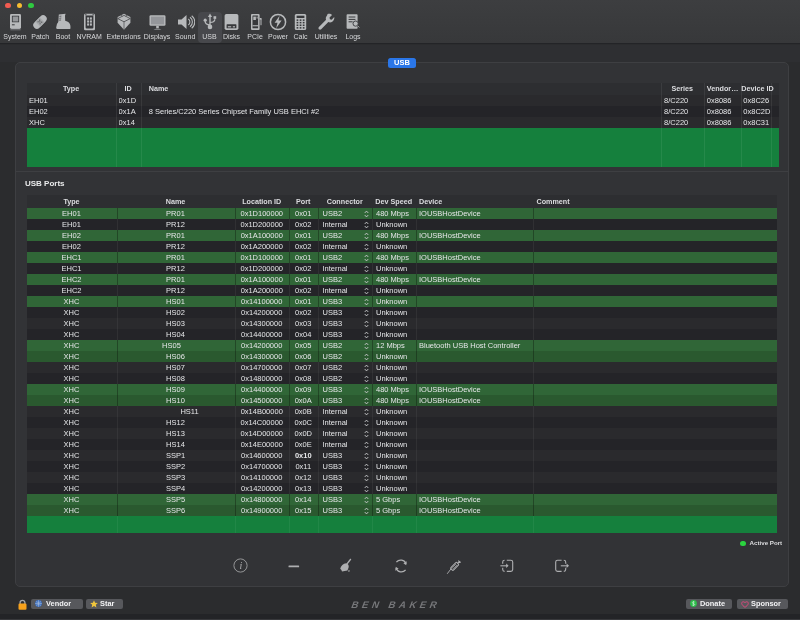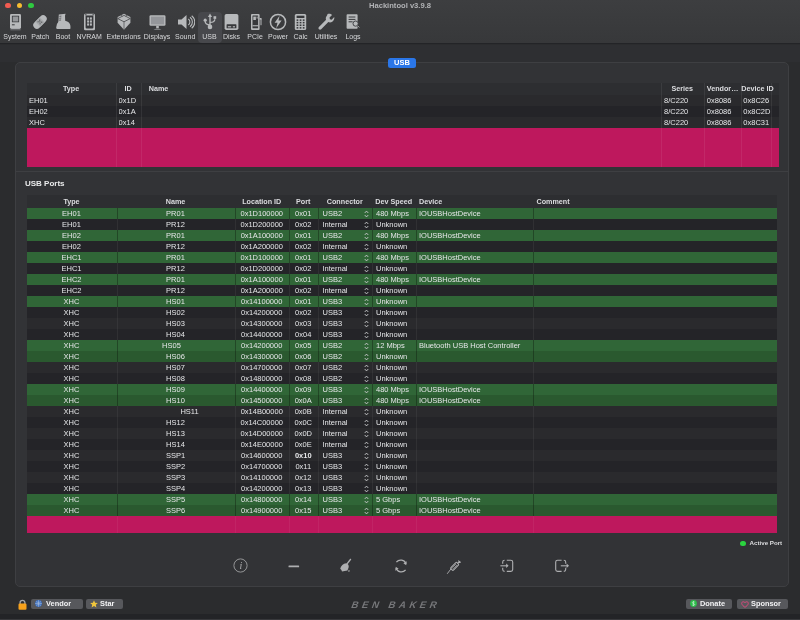--- a/index.html
+++ b/index.html
@@ -8,21 +8,21 @@
 #titlebar{position:absolute;left:0;top:0;width:800px;height:44px;background:linear-gradient(#3d3e40,#37383a);border-bottom:1px solid #232427;}
 .tl{position:absolute;top:2.5px;width:5.8px;height:5.8px;border-radius:50%;}
 #title{position:absolute;top:1px;left:0;width:800px;text-align:center;font-size:7.6px;font-weight:bold;color:#b2b3b6;}
 .titem{position:absolute;top:12px;height:31px;text-align:center;color:#d8d9db;font-size:7px;}
 .titem .ic{height:19px;margin-top:1px;}
 .titem .lb{margin-top:0.8px;}
 .titem.sel{background:#47484c;border-radius:4px;}
 #strip{position:absolute;left:0;top:45px;width:800px;height:17px;background:#2e2f32;}
 #tabbox{position:absolute;left:15px;top:62px;width:774px;height:525px;background:#323336;border:1px solid #3e3f42;border-radius:5px;}
 #usbbtn{position:absolute;left:388px;top:57.5px;width:28px;height:10.5px;background:#2a76e8;border-radius:2.5px;color:#fff;font-size:7.5px;font-weight:bold;text-align:center;line-height:10.5px;}
-.tbl{position:absolute;background:#be185d;overflow:hidden;}
+.tbl{position:absolute;background:#15803d;overflow:hidden;}
 .thead{position:absolute;left:0;top:0;width:100%;background:#2d2e31;}
 .th{position:absolute;top:0;height:100%;font-weight:bold;font-size:7.2px;color:#dcdde0;white-space:nowrap;}
 .th.c{text-align:center;}
 .row{position:absolute;left:0;width:100%;height:11px;}
 .cell{position:absolute;top:0;height:11px;line-height:11.5px;font-size:7.5px;color:#e5e6e8;white-space:nowrap;overflow:hidden;}
 .cell.c{text-align:center;}
 .vline{position:absolute;top:0;width:1px;background:rgba(255,255,255,0.07);}
 .gvline{position:absolute;top:0;width:1px;background:rgba(255,255,255,0.055);}
 #divider{position:absolute;left:16px;top:171px;width:772px;height:1px;background:#3e3f42;}
 #usbports{position:absolute;left:25px;top:179px;font-size:8px;font-weight:bold;color:#eaebec;}
@@ -36,21 +36,20 @@
 .bbtn{position:absolute;top:12px;height:9.6px;background:#57585c;border-radius:2px;color:#f2f2f4;font-size:7.4px;font-weight:bold;line-height:9.6px;}
 #benbaker{position:absolute;top:11.5px;left:0;width:792px;text-align:center;font-size:9.6px;font-style:italic;font-weight:bold;letter-spacing:3.5px;color:#77787b;transform:skewX(-10deg);}
 #bstrip1{position:absolute;left:0;top:613.5px;width:800px;height:5px;background:#232427;}
 #bstrip2{position:absolute;left:0;top:618.8px;width:800px;height:1.2px;background:#38393c;}
 </style></head><body>
 <div id="win">
 <div id="titlebar">
 <div class="tl" style="left:5px;background:#f15b51;"></div>
 <div class="tl" style="left:16.6px;background:#f6bc31;"></div>
 <div class="tl" style="left:28.2px;background:#2fc940;"></div>
-<div id="title">Hackintool v3.9.8</div>
 <div class="titem" style="left:-0.5px;width:31px;">
         <div class="ic"><svg width="17" height="18" viewBox="0 0 17 18">
             <rect x="3" y="0.9" width="11" height="15" rx="1.4" fill="#b7b9bb"></rect>
             <rect x="4.9" y="2.7" width="7.2" height="6.6" rx="0.4" fill="#37383b"></rect>
             <rect x="5.7" y="3.5" width="5.6" height="5" fill="#96989b"></rect>
             <rect x="4.9" y="11.3" width="2.8" height="1" fill="#37383b"></rect>
             <rect x="3.4" y="16.2" width="10.2" height="1" fill="#8f9194"></rect>
             <rect x="3.2" y="15.9" width="10.6" height="0.5" fill="#37383b"></rect>
           </svg></div>
         <div class="lb">System</div>
@@ -215,20 +214,21 @@
 <div class="row" style="top:12px;background:#2a2a2d;">
         <div class="cell c" style="left:0px;width:89.1px;text-align:left;padding-left:2.5px;">EH01</div>
         <div class="cell" style="left:92.1px;width:22.150000000000006px;">0x1D</div>
         <div class="cell" style="left:637.6px;width:39.69999999999993px;">8/C220</div>
         <div class="cell" style="left:680.3px;width:34.5px;">0x8086</div>
         <div class="cell" style="left:716.8px;width:27.700000000000045px;">0x8C26</div>
       </div>
 <div class="row" style="top:23px;background:#242428;">
         <div class="cell c" style="left:0px;width:89.1px;text-align:left;padding-left:2.5px;">EH02</div>
         <div class="cell" style="left:92.1px;width:22.150000000000006px;">0x1A</div>
+        <div class="cell" style="left:122.25px;width:511.85px;">8 Series/C220 Series Chipset Family USB EHCI #2</div>
         <div class="cell" style="left:637.6px;width:39.69999999999993px;">8/C220</div>
         <div class="cell" style="left:680.3px;width:34.5px;">0x8086</div>
         <div class="cell" style="left:716.8px;width:27.700000000000045px;">0x8C2D</div>
       </div>
 <div class="row" style="top:34px;background:#2a2a2d;">
         <div class="cell c" style="left:0px;width:89.1px;text-align:left;padding-left:2.5px;">XHC</div>
         <div class="cell" style="left:92.1px;width:22.150000000000006px;">0x14</div>
         <div class="cell" style="left:637.6px;width:39.69999999999993px;">8/C220</div>
         <div class="cell" style="left:680.3px;width:34.5px;">0x8086</div>
         <div class="cell" style="left:716.8px;width:27.700000000000045px;">0x8C31</div>

